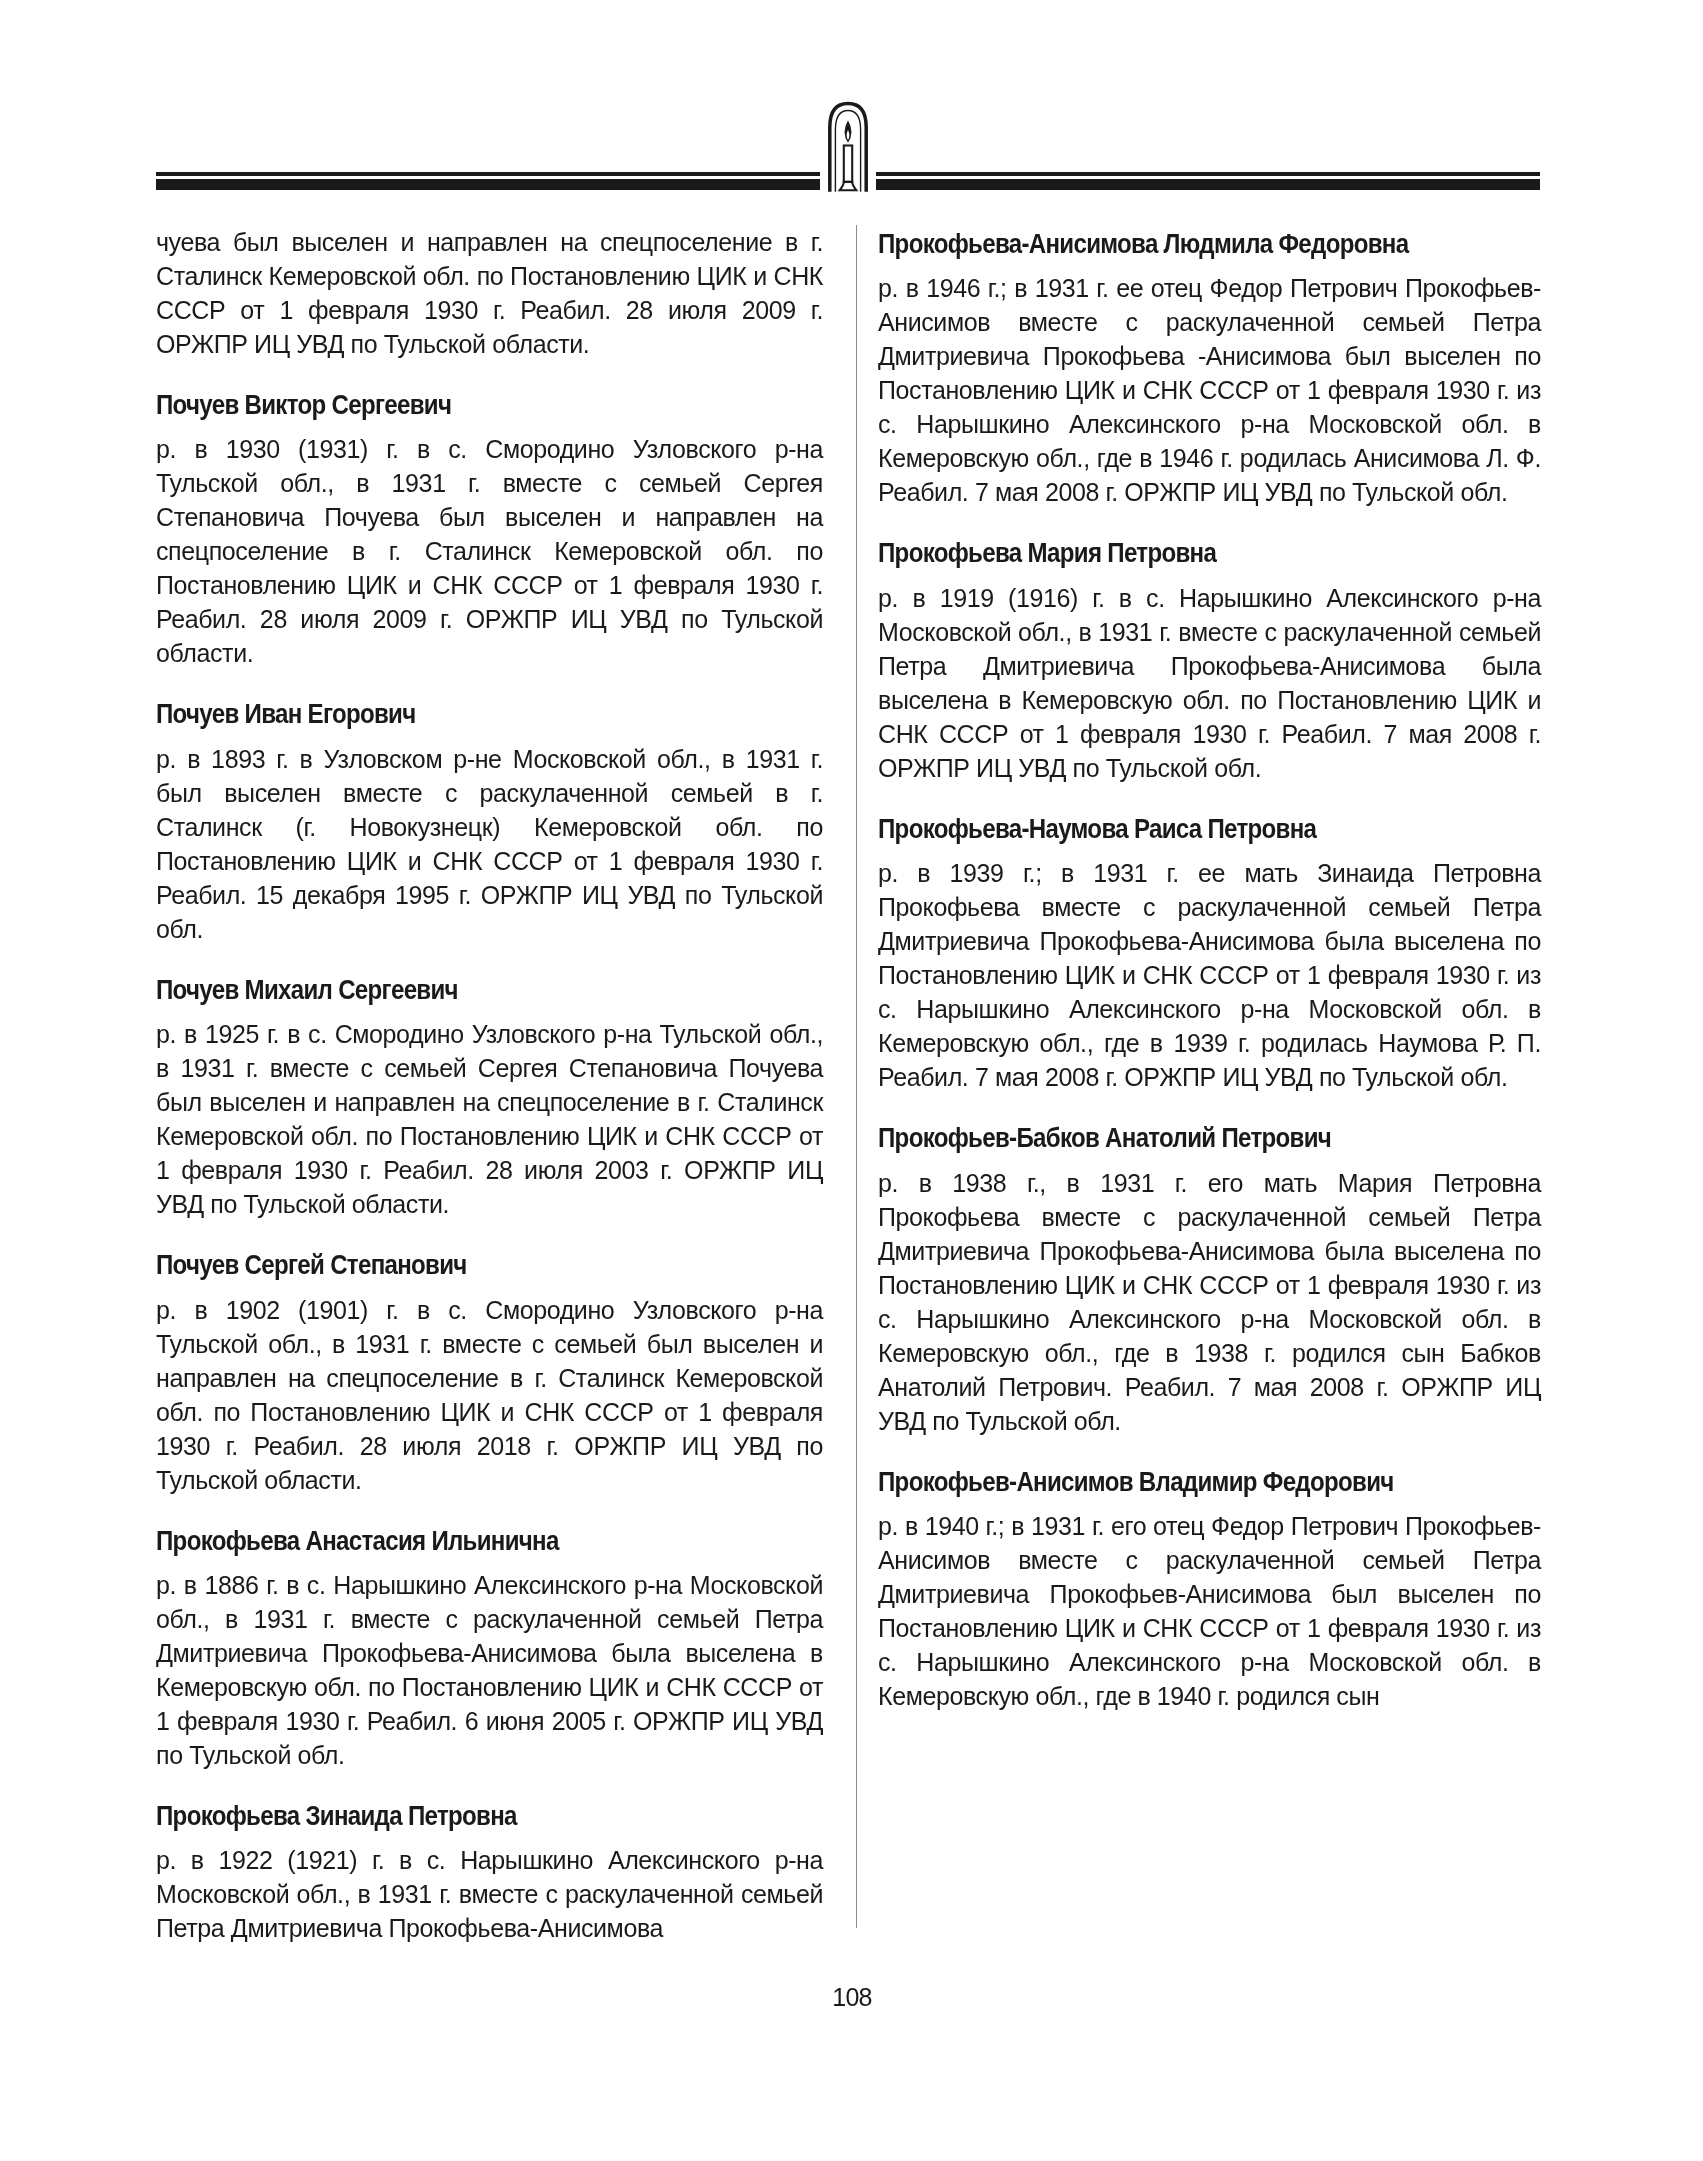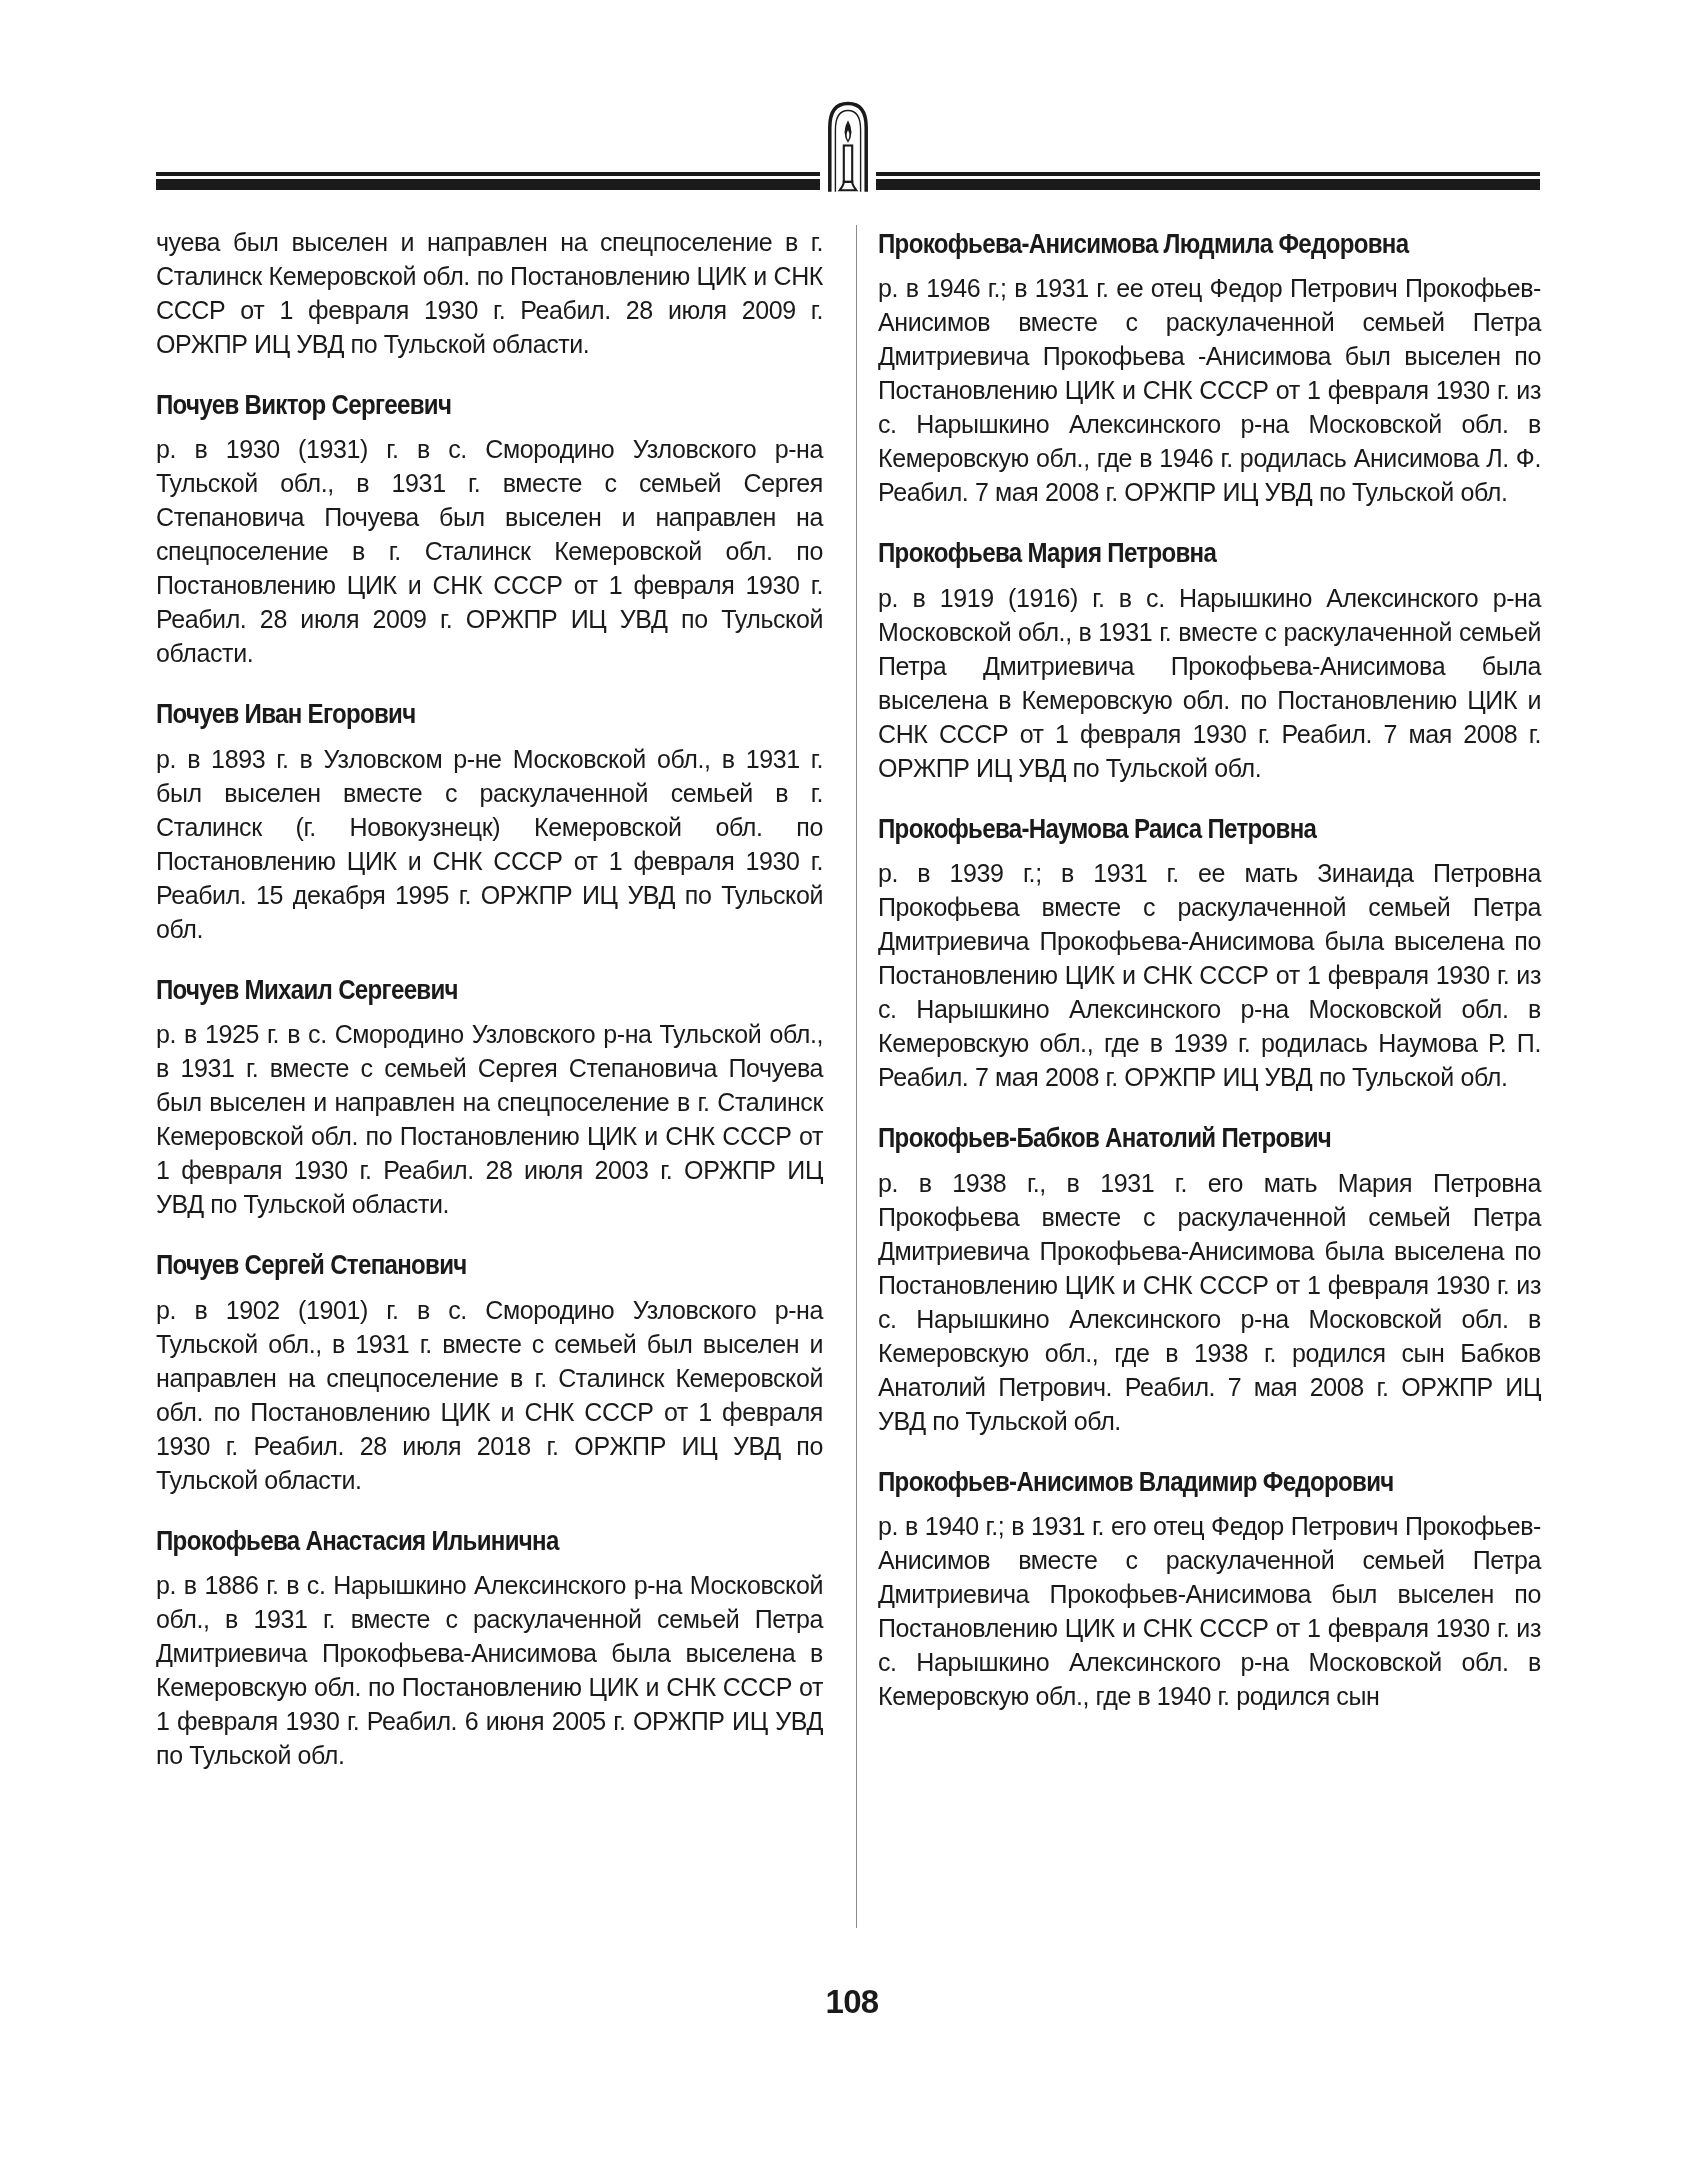--- a/index.html
+++ b/index.html
@@ -15,21 +15,21 @@
   .col-right { left: 878px; width: 663px; }
   .divider { position: absolute; left: 856px; top: 225px; width: 1.4px; height: 1703px; background: #8a8a8a; }
   .entry { margin: 0 0 25px 0; }
   .name { font-family: "Liberation Sans", sans-serif; font-weight: bold; font-size: 28px;
           line-height: 38px; margin: 0 0 8.4px 0; letter-spacing: -0.8px; transform: scaleX(0.86);
           transform-origin: left center; white-space: nowrap; }
   .text { font-size: 25px; line-height: 34px; margin: 0; text-align: justify;
           letter-spacing: -0.4px; hyphens: manual; }
   .text.cont { margin-top: 0; }
   .page-number { position: absolute; left: 0; width: 1704px; top: 1983px; text-align: center;
-                 font-weight: bold; font-size: 33px; letter-spacing: -0.7px; }
+                 font-weight: normal; font-size: 25px; letter-spacing: -0.7px; }
 </style>
 </head>
 <body>
 
 <div class="header">
   <div class="rule-thin"></div>
   <div class="rule-thick"></div>
   <div class="emblem">
     <svg viewBox="0 0 80 132">
       <rect x="0" y="0" width="80" height="132" fill="#fff"></rect>
@@ -62,20 +62,24 @@
     <p class="text">р. в 1925 г. в с. Смородино Узловского р-на Тульской обл., в 1931 г. вместе с семьей Сергея Степановича Почуева был выселен и направлен на спецпоселение в г. Сталинск Кемеровской обл. по Постановлению ЦИК и СНК СССР от 1 февраля 1930 г. Реабил. 28 июля 2003 г. ОРЖПР ИЦ УВД по Тульской области.</p>
   </div>
   <div class="entry">
     <div class="name">Почуев Сергей Степанович</div>
     <p class="text">р. в 1902 (1901) г. в с. Смородино Узловского р-на Тульской обл., в 1931 г. вместе с семьей был выселен и направлен на спецпоселение в г. Сталинск Кемеровской обл. по Постановлению ЦИК и СНК СССР от 1 февраля 1930 г. Реабил. 28 июля 2018 г. ОРЖПР ИЦ УВД по Тульской области.</p>
   </div>
   <div class="entry">
     <div class="name">Прокофьева Анастасия Ильинична</div>
     <p class="text">р. в 1886 г. в с. Нарышкино Алексинского р-на Московской обл., в 1931 г. вместе с раскулаченной семьей Петра Дмитриевича Прокофьева-Анисимова была выселена в Кемеровскую обл. по Постановлению ЦИК и СНК СССР от 1 февраля 1930 г. Реабил. 6 июня 2005 г. ОРЖПР ИЦ УВД по Тульской обл.</p>
   </div>
+  <div class="entry">
+    <div class="name">Прокофьева Зинаида Петровна</div>
+    <p class="text">р. в 1922 (1921) г. в с. Нарышкино Алексинского р-на Московской обл., в 1931 г. вместе с раскулаченной семьей Петра Дмитриевича Прокофьева-Анисимова</p>
+  </div>
 </div>
 
 <div class="col col-right">
   <div class="entry">
     <div class="name">Прокофьева-Анисимова Людмила Федоровна</div>
     <p class="text">р. в 1946 г.; в 1931 г. ее отец Федор Петрович Прокофьев-Анисимов вместе с раскулаченной семьей Петра Дмитриевича Прокофьева -Анисимова был выселен по Постановлению ЦИК и СНК СССР от 1 февраля 1930 г. из с. Нарышкино Алексинского р-на Московской обл. в Кемеровскую обл., где в 1946 г. родилась Анисимова Л. Ф. Реабил. 7 мая 2008 г. ОРЖПР ИЦ УВД по Тульской обл.</p>
   </div>
   <div class="entry">
     <div class="name">Прокофьева Мария Петровна</div>
     <p class="text">р. в 1919 (1916) г. в с. Нарышкино Алексинского р-на Московской обл., в 1931 г. вместе с раскулаченной семьей Петра Дмитриевича Прокофьева-Анисимова была выселена в Кемеровскую обл. по Постановлению ЦИК и СНК СССР от 1 февраля 1930 г. Реабил. 7 мая 2008 г. ОРЖПР ИЦ УВД по Тульской обл.</p>

